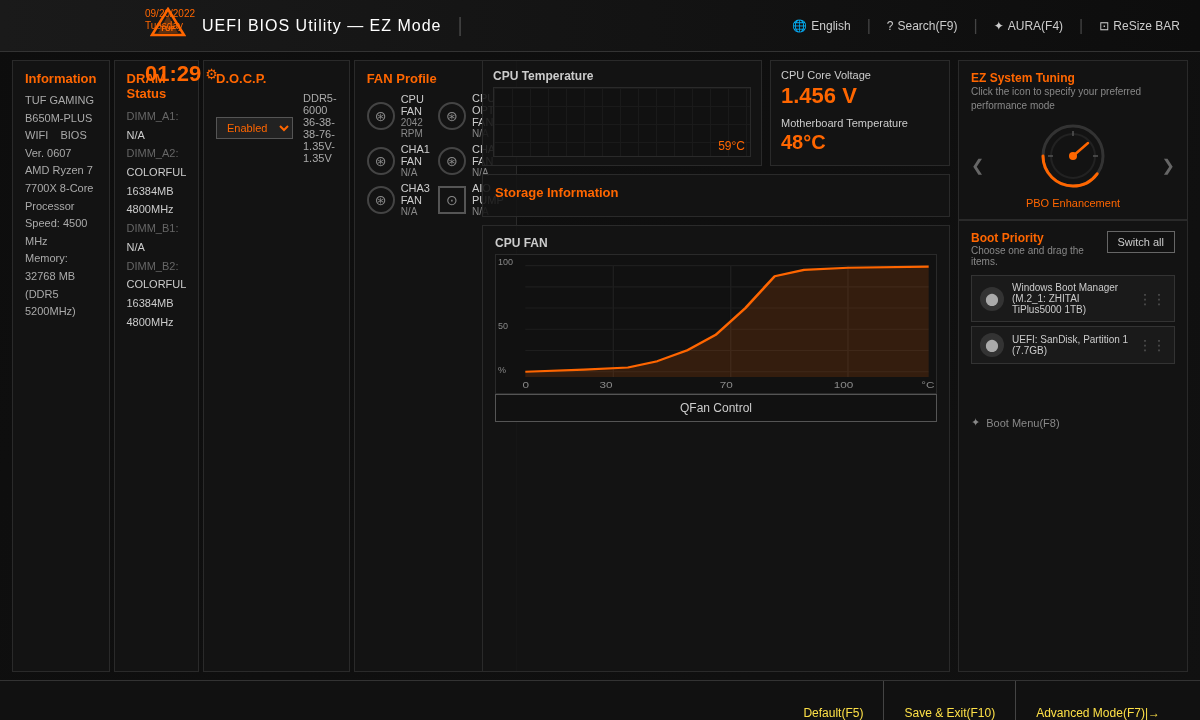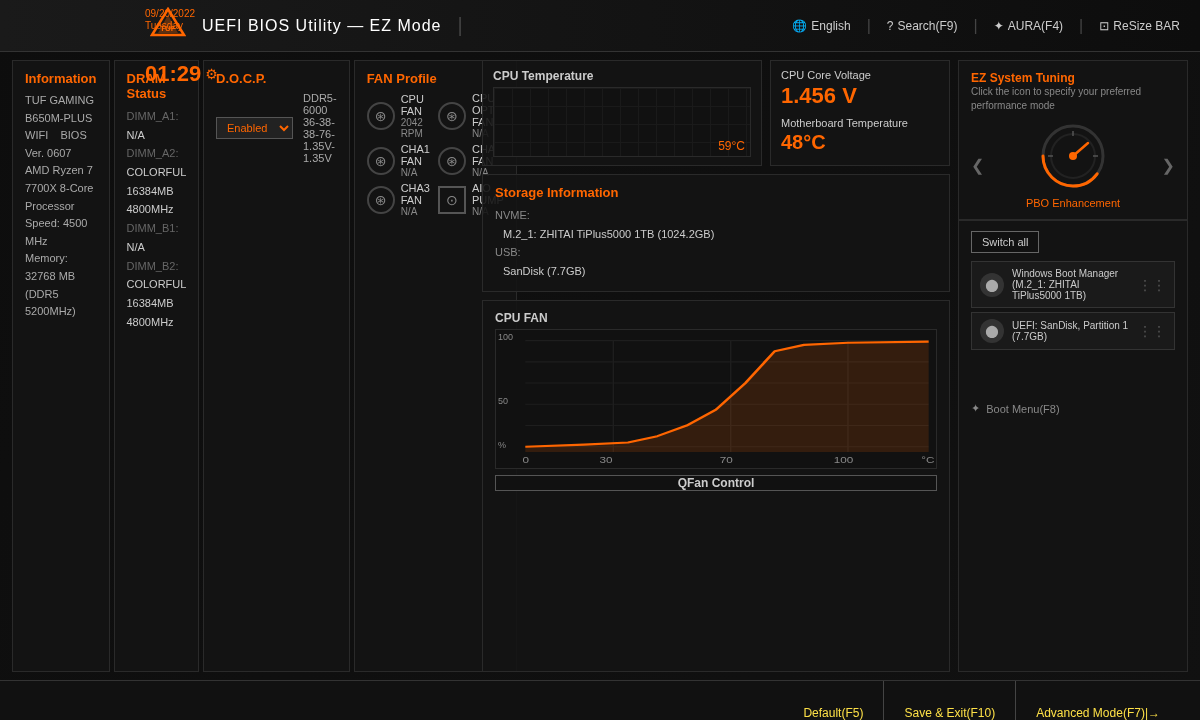--- a/index.html
+++ b/index.html
@@ -206,25 +206,23 @@
       gap: 8px;
       border-radius: 25px;
     }
 
     .qfan-btn {
       background: #111;
       border: 1px solid #555;
       color: #ccc;
       font-size: 12px;
       width: 100%;
-      padding: 0;
+      padding: 6px;
       cursor: pointer;
-      margin-top: 6px;
       text-align: center;
-      font-weight: bold;
     }
 
     
     .right-column {
       width: 230px;
       display: flex;
       flex-direction: column;
     }
 
     .ez-tuning-panel {
@@ -563,34 +561,20 @@
         <div class="panel" style="min-width:180px; padding:8px 10px;">
           <div style="color:#ccc; font-size:11px; margin-bottom:2px;">CPU Core Voltage</div>
           <div style="color:#ff6600; font-size:22px; font-weight:bold; margin-bottom:8px;">1.456 V</div>
           <div style="color:#ccc; font-size:11px; margin-bottom:2px;">Motherboard Temperature</div>
           <div style="color:#ff6600; font-size:20px; font-weight:bold;">48°C</div>
         </div>
       </div>
 
       <div class="panel">
         <div class="panel-title">Storage Information</div>
-        <div style="font-size:11px; line-height:1.7;">
-          <div>
-            <span style="color:#888;">NVME:</span>
-          </div>
-          <div style="color:#ccc; padding-left:8px;">
-            <span>M.2_1: ZHITAI TiPlus5000 1TB (1024.2GB)</span>
-          </div>
-          <div>
-            <span style="color:#888;">USB:</span>
-          </div>
-          <div style="color:#ccc; padding-left:8px;">
-            <span>SanDisk (7.7GB)</span>
-          </div>
-        </div>
       </div>
 
       <div class="panel" style="flex:1;">
         <div style="color:#ccc; font-size:12px; font-weight:bold; margin-bottom:4px;">CPU FAN</div>
         <div style="position:relative; background:#111; border:1px solid #2a2a2a; flex:1; height:140px;">
 
           <span style="position:absolute; left:2px; top:2px; color:#888; font-size:9px;">100</span>
           <span style="position:absolute; left:2px; top:48%; color:#888; font-size:9px;">50</span>
           <span style="position:absolute; left:2px; bottom:18px; color:#888; font-size:9px;">%</span>
 
@@ -644,20 +628,24 @@
               <line x1="35" y1="10" x2="35" y2="15" stroke="#555" stroke-width="1.5"></line>
             </svg>
             <span class="tuning-name">PBO Enhancement</span>
           </div>
           <span class="carousel-arrow">❯</span>
         </div>
       </div>
 
       <div class="boot-priority-panel">
         <div class="boot-header">
+          <div>
+            <div class="boot-title">Boot Priority</div>
+            <div class="boot-desc">Choose one and drag the items.</div>
+          </div>
           <button class="switch-all-btn">Switch all</button>
         </div>
 
         <div class="boot-item">
           <div class="boot-disk-icon">⬤</div>
           <span class="boot-item-name">Windows Boot Manager (M.2_1: ZHITAI TiPlus5000 1TB)</span>
           <span class="drag-handle">⋮⋮</span>
         </div>
 
         <div class="boot-item">

